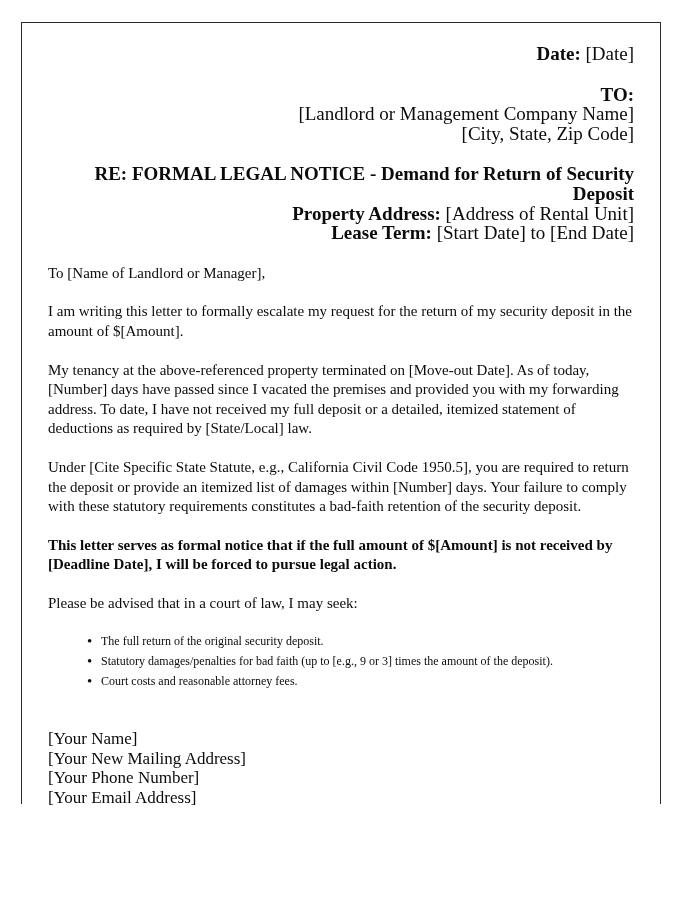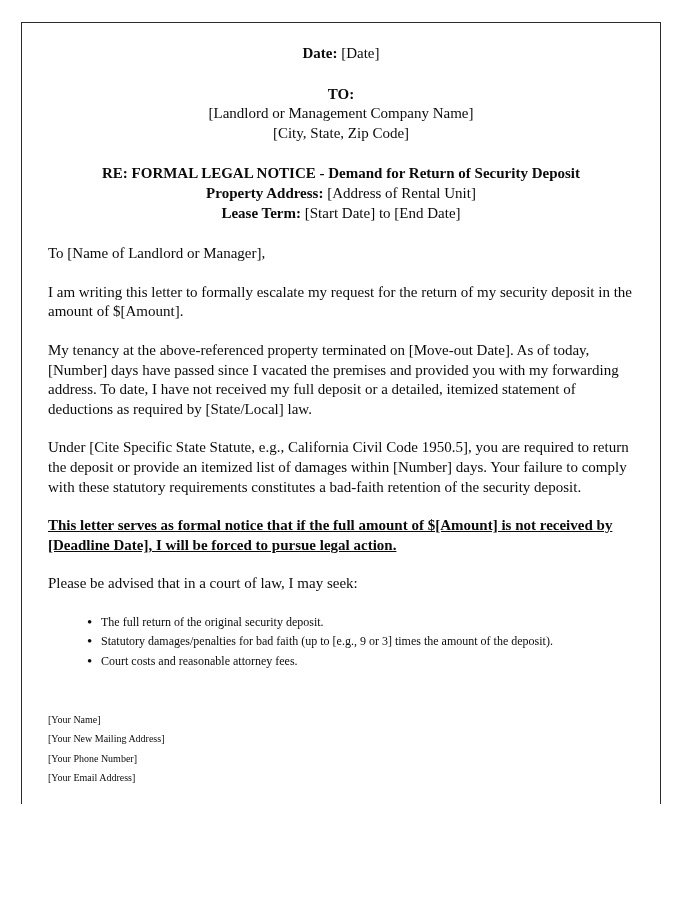--- a/index.html
+++ b/index.html
@@ -31,37 +31,37 @@
   }
 
   #letter {
     position: absolute;
     left: 48px;
     top: 44px;
     width: 586px;
   }
 
   .block {
-    font-size: 15px;
+    font-size: 19px;
     line-height: 19.6px;
-    text-align: center;
+    text-align: right;
   }
 
   
   .gap-sm { height: 19px; }
   .gap-md { height: 21px; }
 
   .lbl { font-weight: bold; }
 
   .para {
     font-size: 15px;
     line-height: 19.6px;
     margin: 0;
   }
-  .para.bold { font-weight: bold; text-decoration: underline; }
+  .para.bold { font-weight: bold; }
 
   ul.seek-list {
     margin: 0;
     padding: 0 0 0 39px;
     list-style: none;
   }
   ul.seek-list li {
     font-size: 12px;
     line-height: 19.6px;
     position: relative;
@@ -70,21 +70,21 @@
   ul.seek-list li::before {
     content: "\2022";
     position: absolute;
     left: 0;
     top: 0;
     font-size: 15px;
     line-height: 19.6px;
   }
 
   .addr-line {
-    font-size: 10px;
+    font-size: 17px;
     line-height: 19.6px;
   }
 </style>
 </head>
 <body>
 
 <div id="page-frame"></div>
 
 <div id="letter">
 

